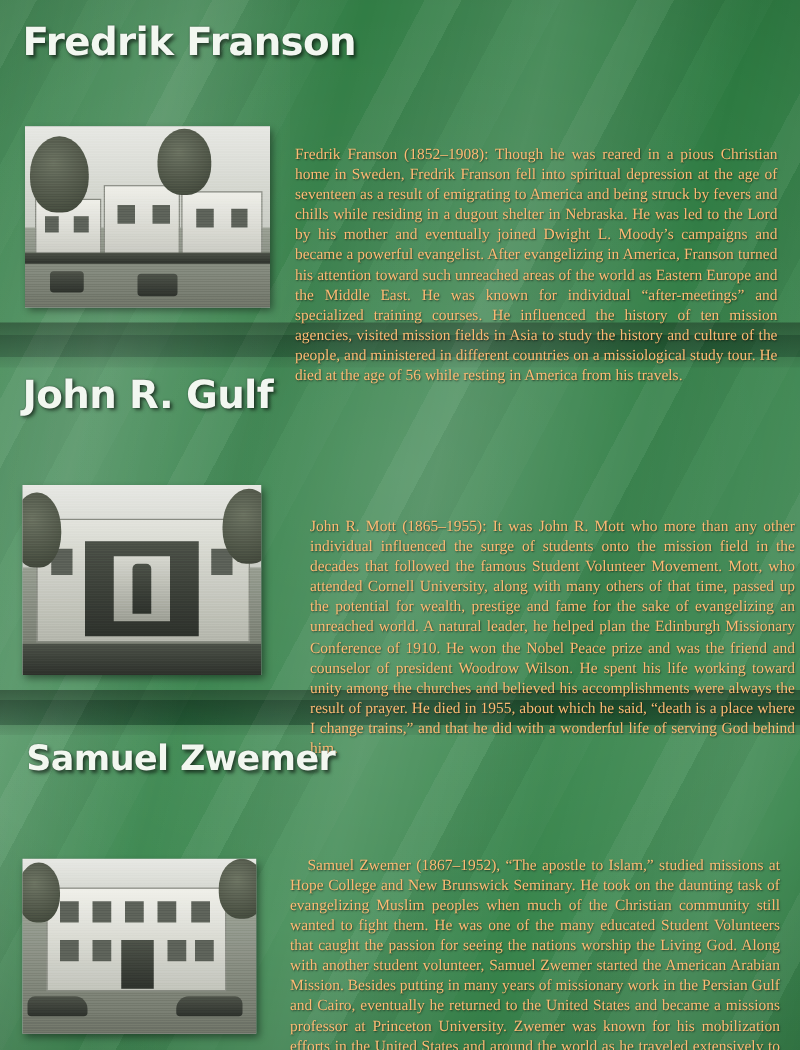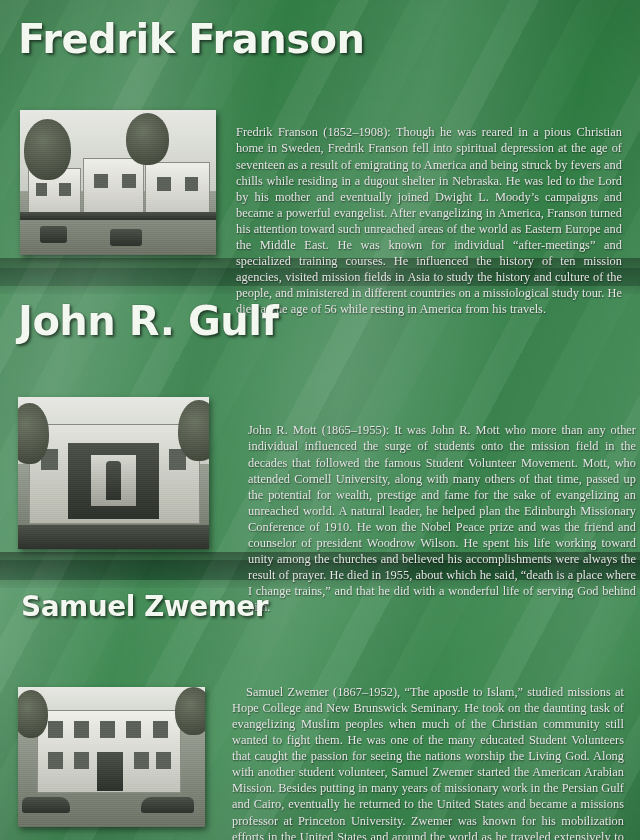--- a/index.html
+++ b/index.html
@@ -78,21 +78,21 @@
     width: 640px;
   }
   #section-franson { top: 18px; }
   #section-mott { top: 300px; }
   #section-zwemer { top: 592px; }
 
   .title {
     margin: 0 0 8px 18px;
     font-family: "DejaVu Sans", sans-serif;
     font-weight: bold;
-    font-size: 40px;
+    font-size: 31px;
     line-height: 1.05;
     letter-spacing: -0.5px;
     color: #f2f7f0;
     text-shadow: 2px 2px 3px rgba(0,0,0,0.55), 0 0 1px rgba(0,0,0,0.6);
   }
   .title.small {
     font-size: 28px;
     margin-left: 21px;
   }
 
@@ -153,21 +153,21 @@
     left: 18px; top: 58px;
     width: 187px; height: 140px;
   }
 
   
   .body-text {
     position: absolute;
     font-family: "Liberation Serif", serif;
     font-size: 12.4px;
     line-height: 16.1px;
-    color: #e5e5e5;
+    color: #fdba74;
     text-align: justify;
     text-shadow: 0.6px 0.8px 1.4px rgba(0,0,0,0.55);
   }
   #text-franson {
     left: 236px; top: 44px; width: 386px;
   }
   #text-mott {
     left: 248px; top: 60px; width: 388px;
   }
   #text-zwemer {

